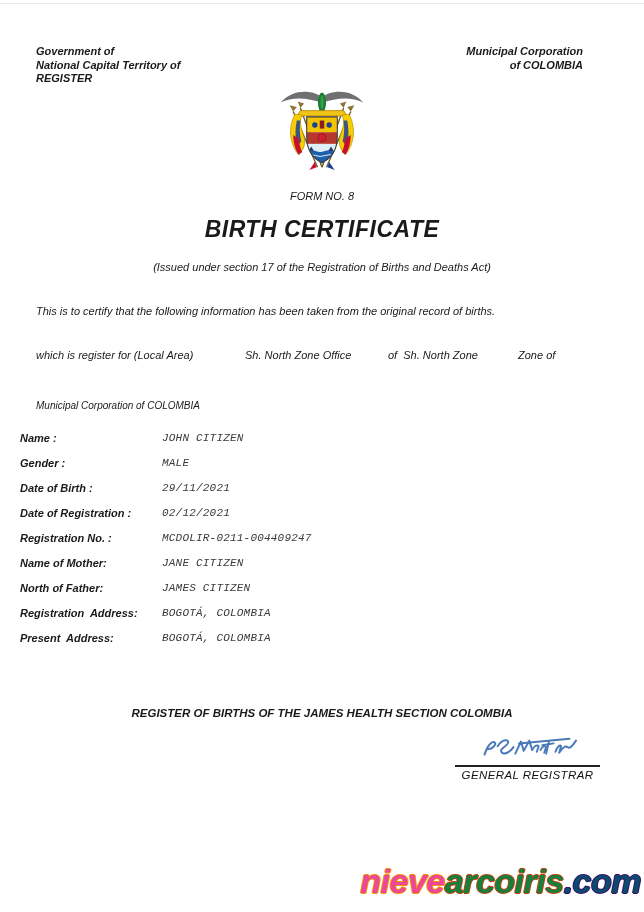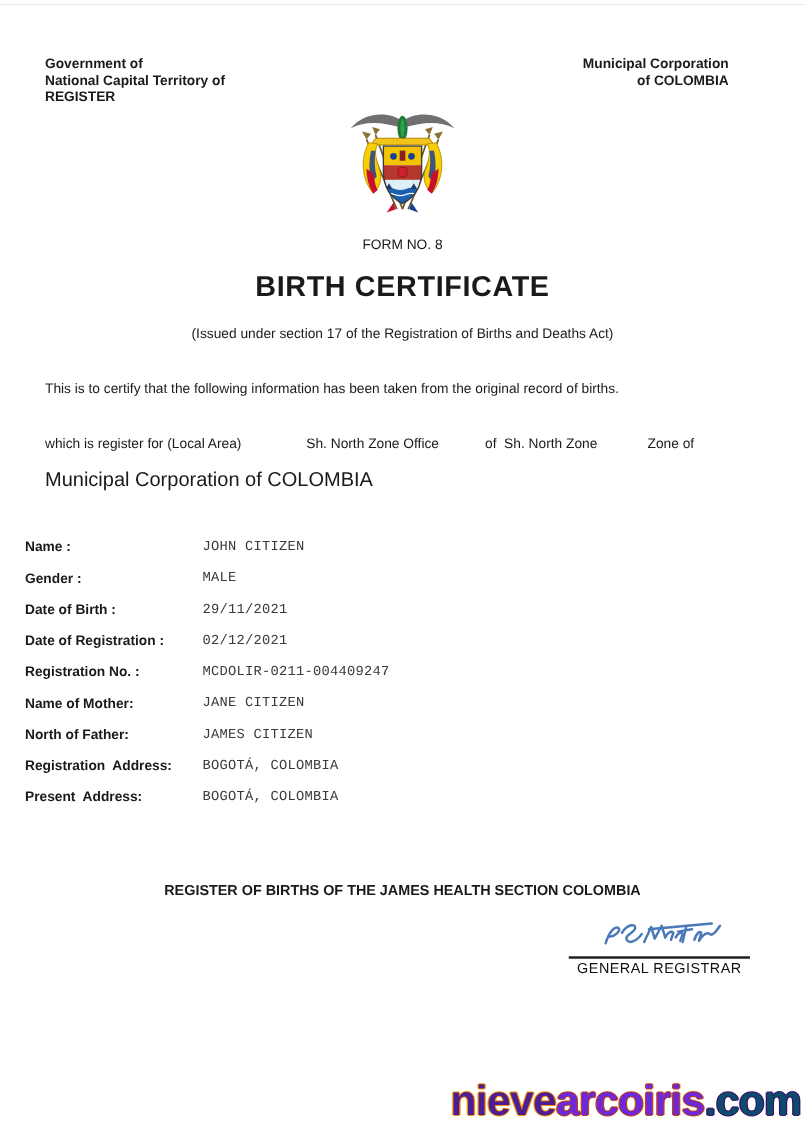--- a/index.html
+++ b/index.html
@@ -4,20 +4,21 @@
 <style>
   * { margin: 0; padding: 0; box-sizing: border-box; }
   html, body { background: #fff; }
   body { font-family: "Liberation Sans", sans-serif; color: #1a1a1a; }
   .page {
     position: relative;
     width: 644px;
     height: 912px;
     background: #ffffff;
     overflow: hidden;
+    font-style: italic;
   }
   .top-rule {
     position: absolute; top: 3px; left: 0; width: 100%; height: 1px;
     background: #e9e9e9;
   }
   .hdr-left {
     position: absolute; left: 36px; top: 45px;
     font-weight: bold; font-size: 11px; line-height: 13.5px;
   }
   .hdr-right {
@@ -41,21 +42,21 @@
   }
   .certify {
     position: absolute; left: 36px; top: 305px; font-size: 11px;
   }
   .regline { position: absolute; top: 349px; left: 0; width: 100%; font-size: 11px; }
   .regline span { position: absolute; white-space: pre; }
   .rl-p1 { left: 36px; }
   .rl-office { left: 245px; }
   .rl-of-zone { left: 388px; }
   .rl-zoneof { left: 518px; }
-  .regline2 { position: absolute; left: 36px; top: 376px; font-size: 16px; }
+  .regline2 { position: absolute; left: 36px; top: 400px; font-size: 10px; }
   .fields { position: absolute; left: 20px; top: 425px; width: 572px; }
   .frow { display: flex; height: 25px; align-items: center; }
   .frow .lbl {
     width: 142px; flex: 0 0 142px;
     font-weight: bold; font-size: 11px; white-space: pre-wrap;
   }
   .frow .val {
     font-family: "Liberation Mono", monospace;
     font-size: 11px; color: #3a3a3a; letter-spacing: 0.2px; white-space: pre;
   }
@@ -212,15 +213,15 @@
         <path d="M69 11 L81 9"></path>
         <path d="M83 18 C85 12 88 10 89 12 L87 19 C90 14 94 11 96 13 C98 15 101 12 105 6"></path>
         <path d="M44 9 L98 4"></path>
       </g>
     </svg>
     <div class="sig-rule"></div>
     <div class="sig-title">GENERAL REGISTRAR</div>
   </div>
 
   <div class="watermark">
-    <span class="wm-seg wm-0" style="color: #4c1d95;">nieve</span><span class="wm-seg wm-1" style="color: #6d28d9;">arcoiris</span><span class="wm-seg wm-2" style="color: #0c4a6e;">.com</span>
+    <span class="wm-seg wm-0" style="color: #ec4899;">nieve</span><span class="wm-seg wm-1" style="color: #15803d;">arcoiris</span><span class="wm-seg wm-2" style="color: #0c4a6e;">.com</span>
   </div>
 </div>
 
 </body></html>

